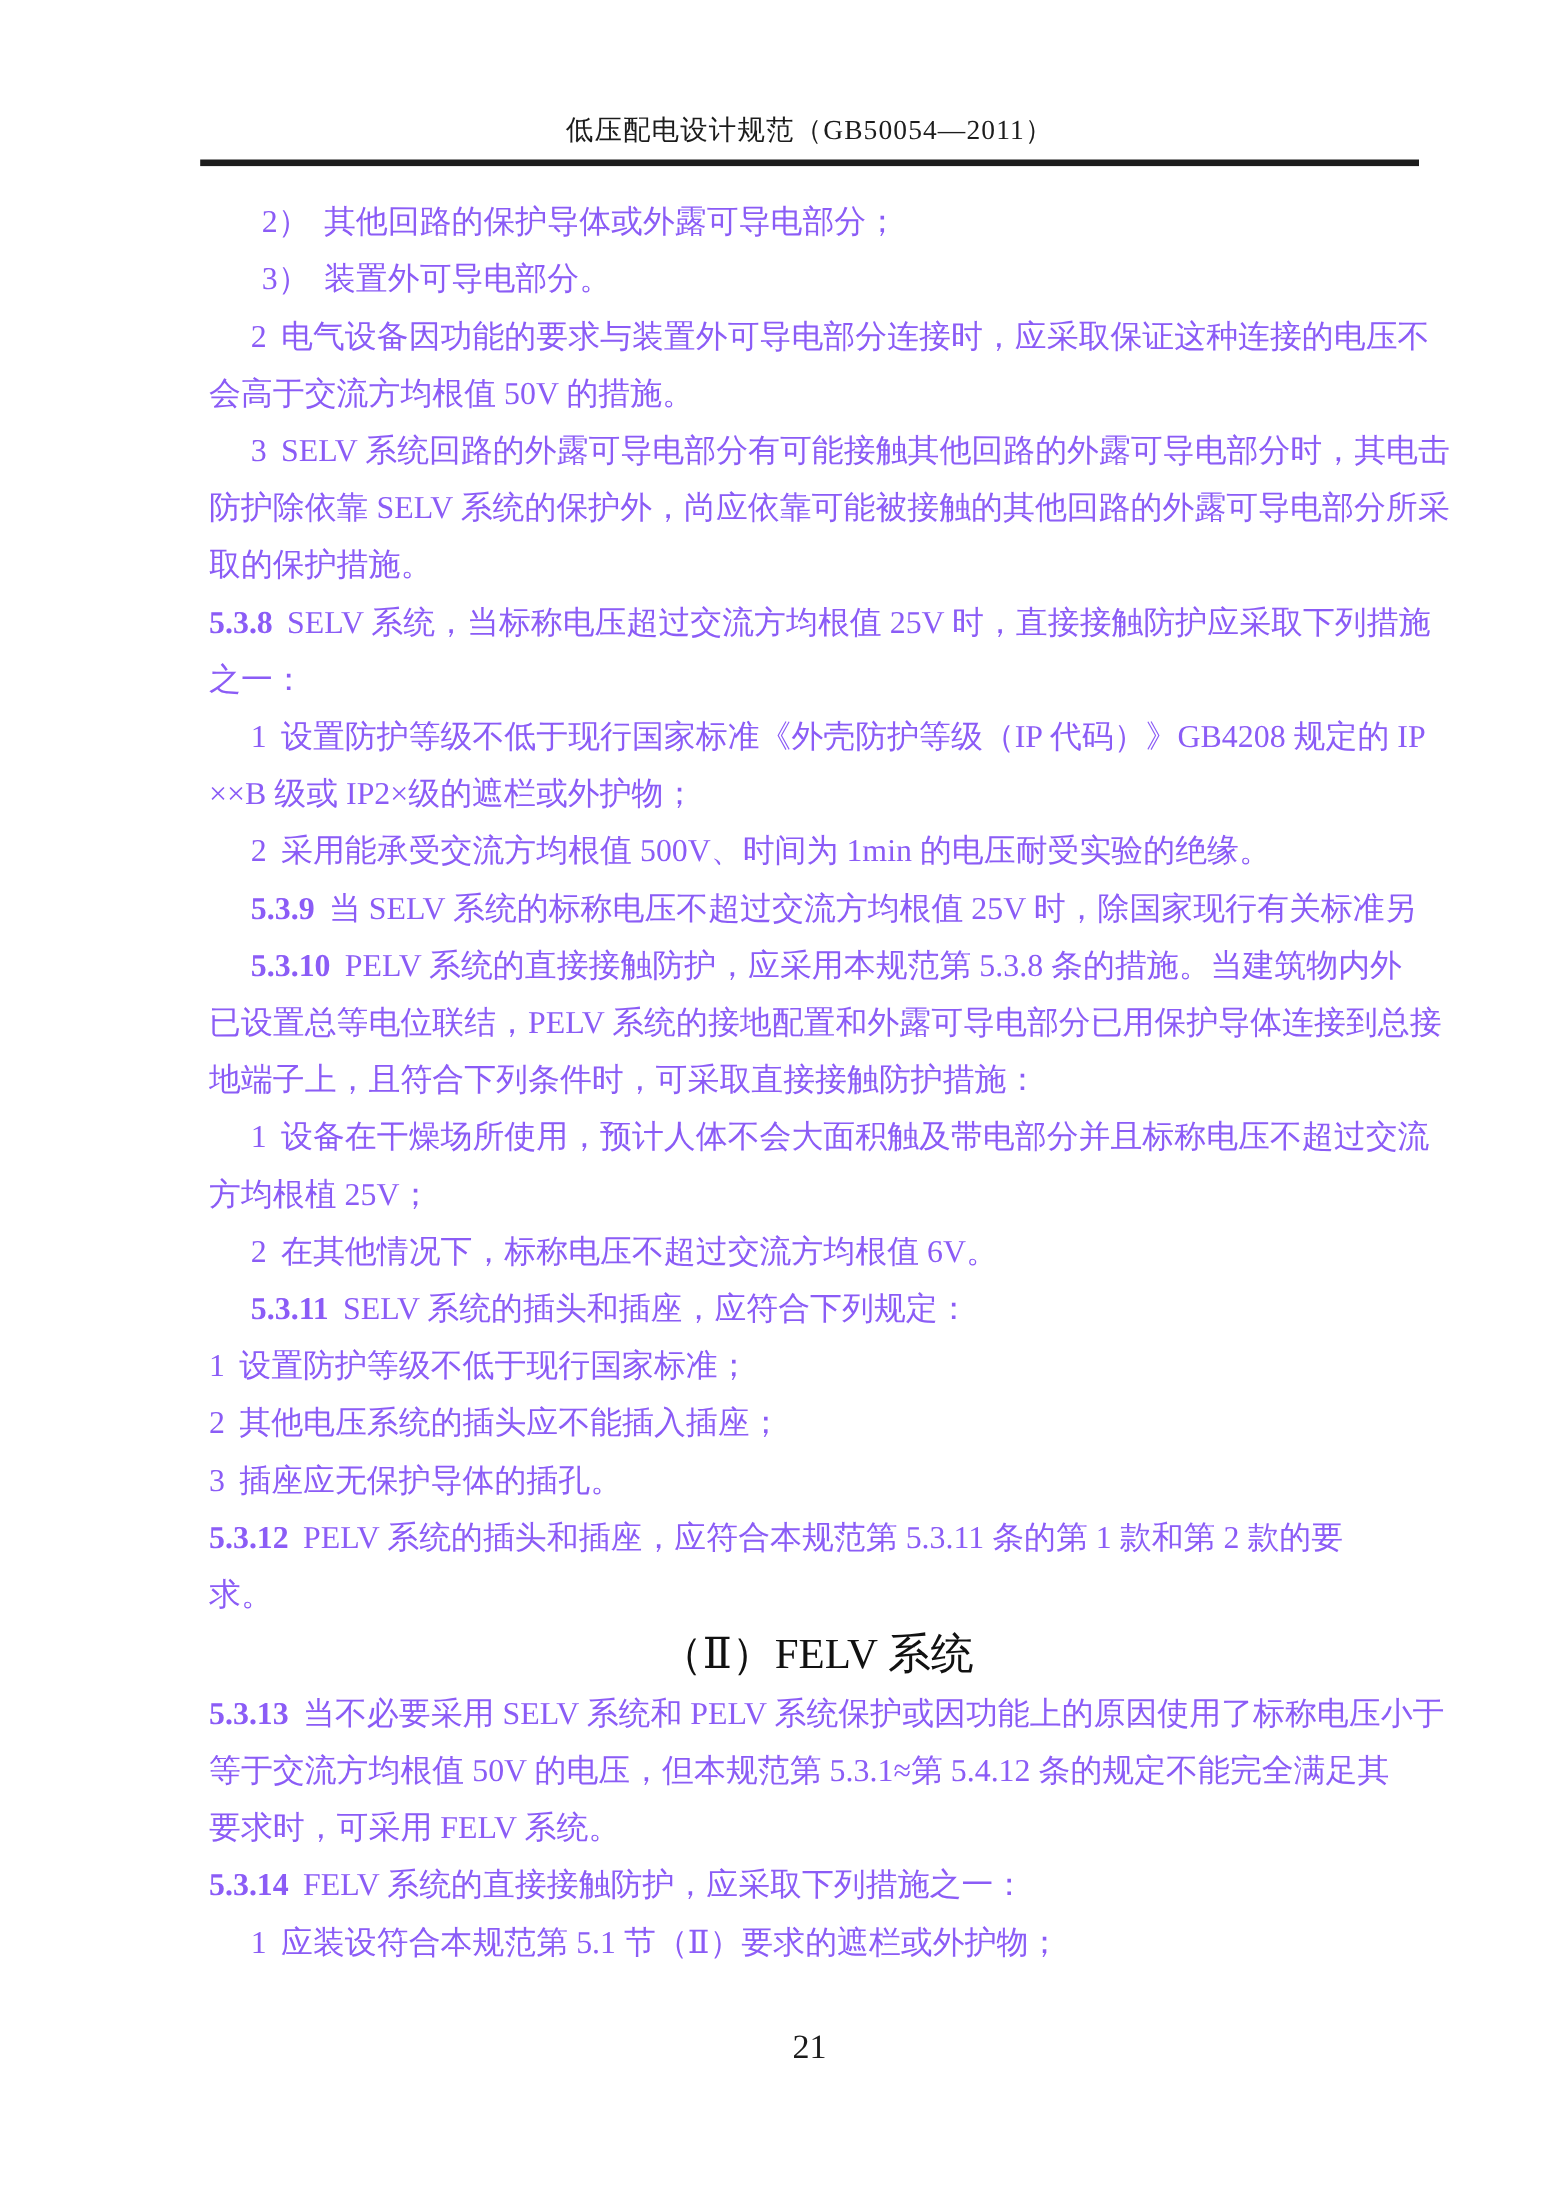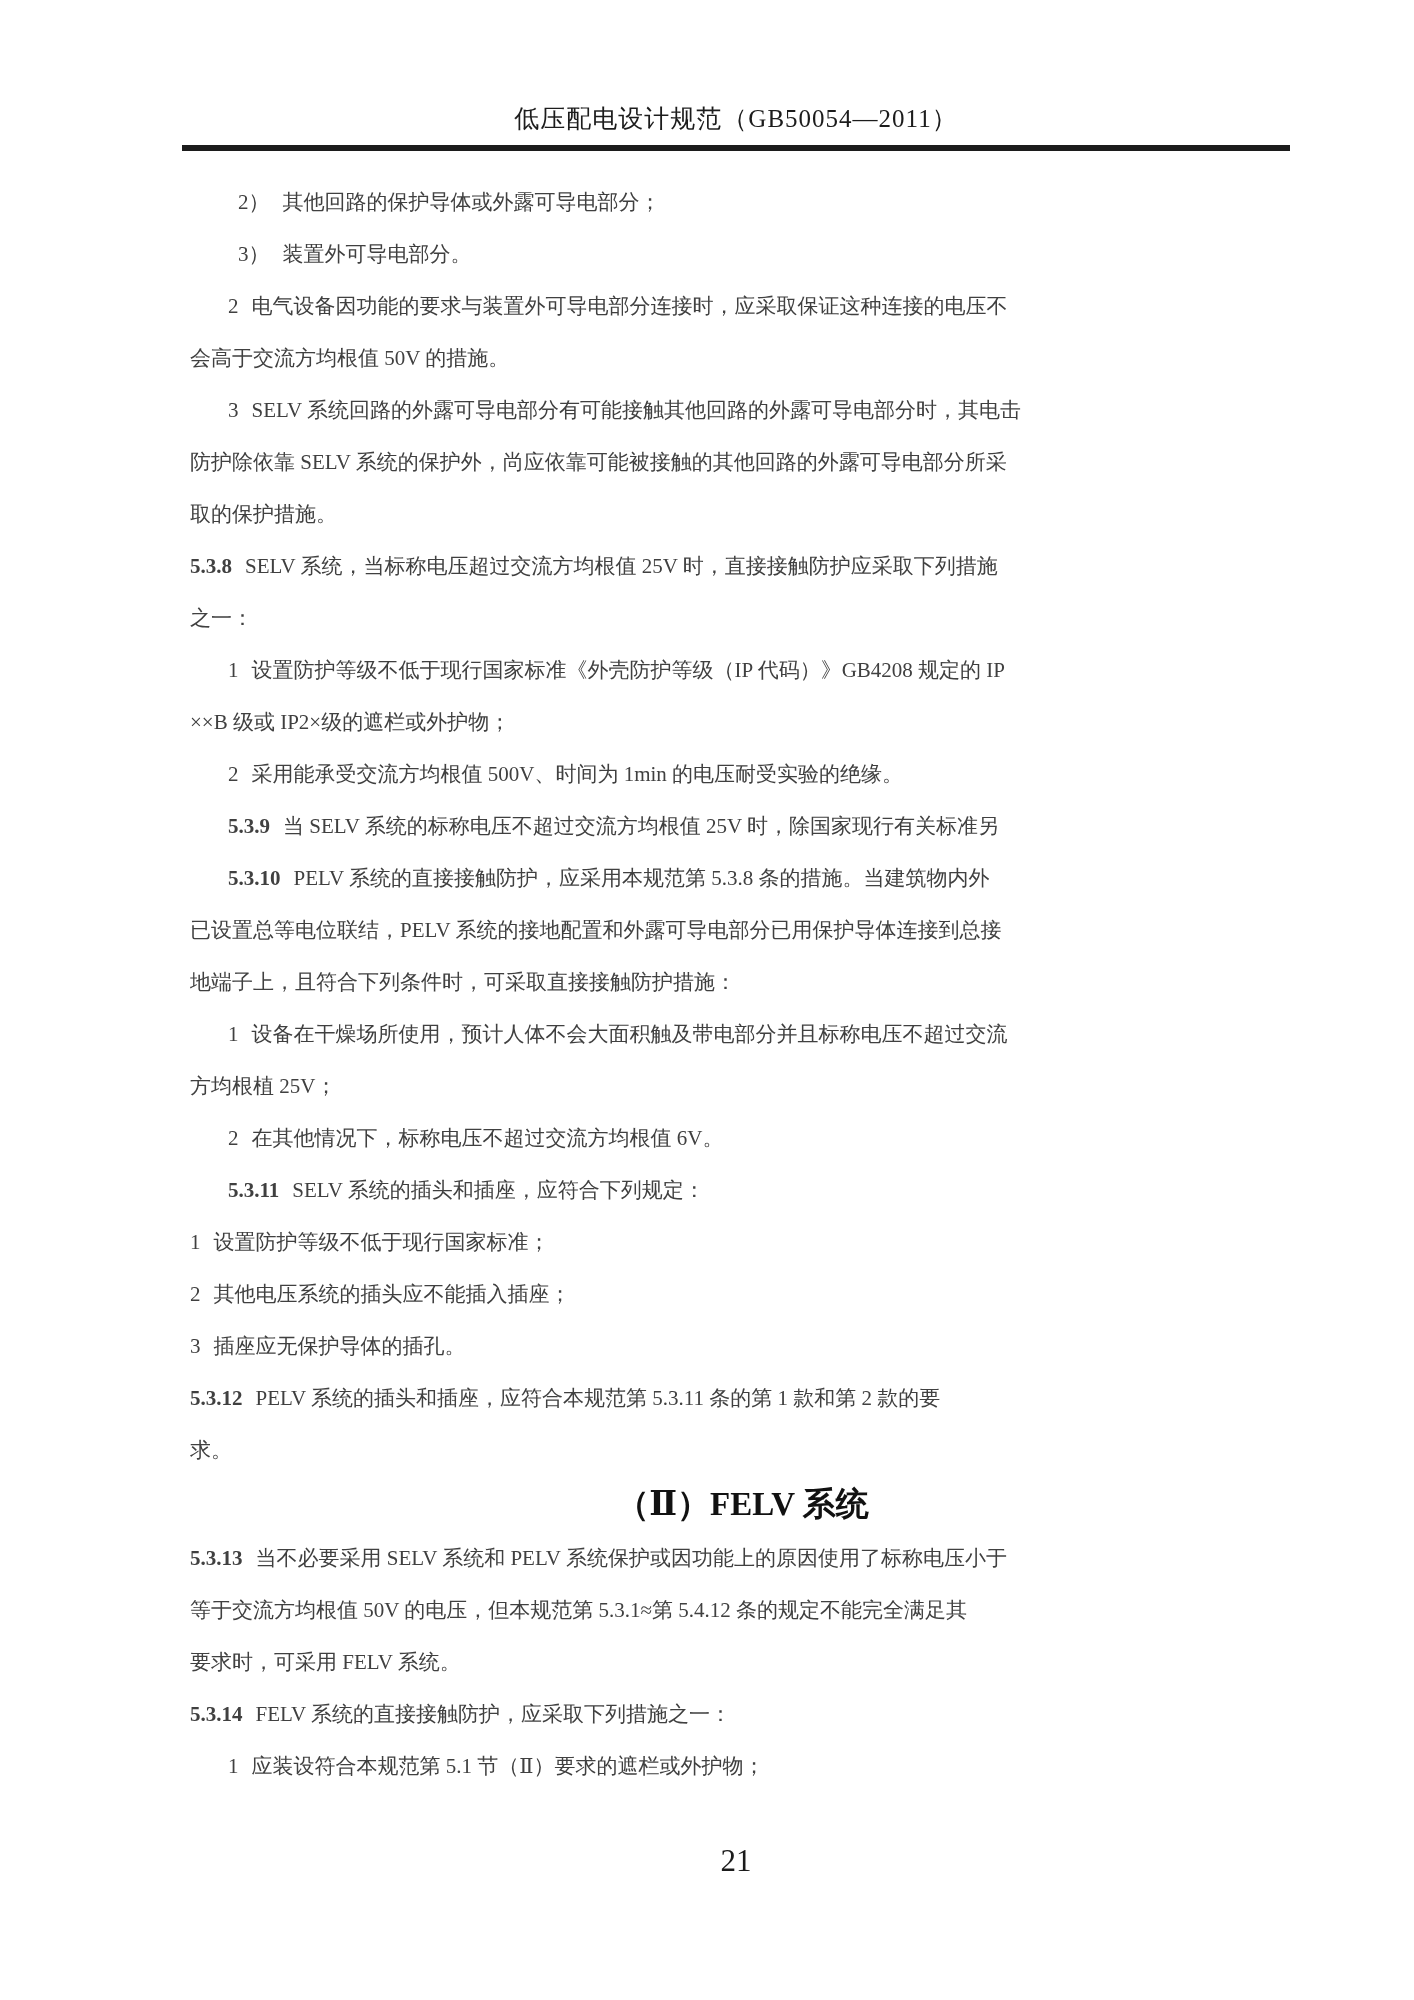--- a/index.html
+++ b/index.html
@@ -38,35 +38,35 @@
   }
   .body-block {
     position: absolute;
     left: 190px;
     top: 176px;
     width: 1105px;
   }
   .line {
     height: 52px;
     line-height: 52px;
-    font-size: 21px;
+    font-size: 29px;
     white-space: nowrap;
-    color: #404040;
+    color: #8b5cf6;
   }
   .i1 { padding-left: 38px; }
   .i2 { padding-left: 48px; }
   .num { margin-right: 13px; }
   .num:empty { margin-right: 0; }
   .b { font-weight: bold; }
   .section-heading {
     height: 56px;
     line-height: 56px;
     text-align: center;
-    font-size: 33px;
-    font-weight: bold;
+    font-size: 39px;
+    font-weight: normal;
     color: #111111;
     white-space: nowrap;
   }
   .footer {
     position: absolute;
     left: 182px;
     top: 1844px;
     width: 1108px;
     text-align: center;
     font-size: 31px;

